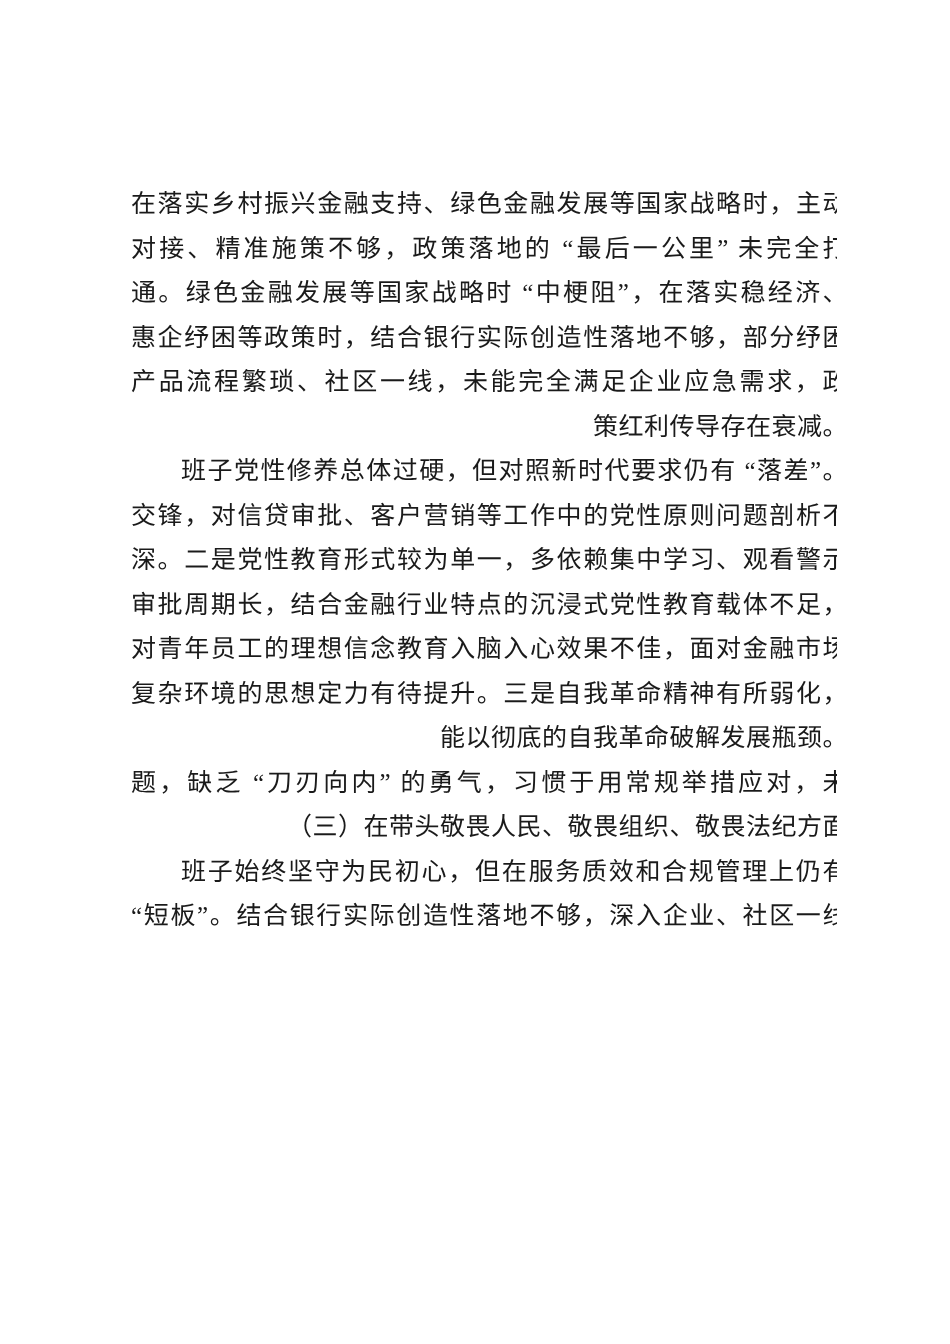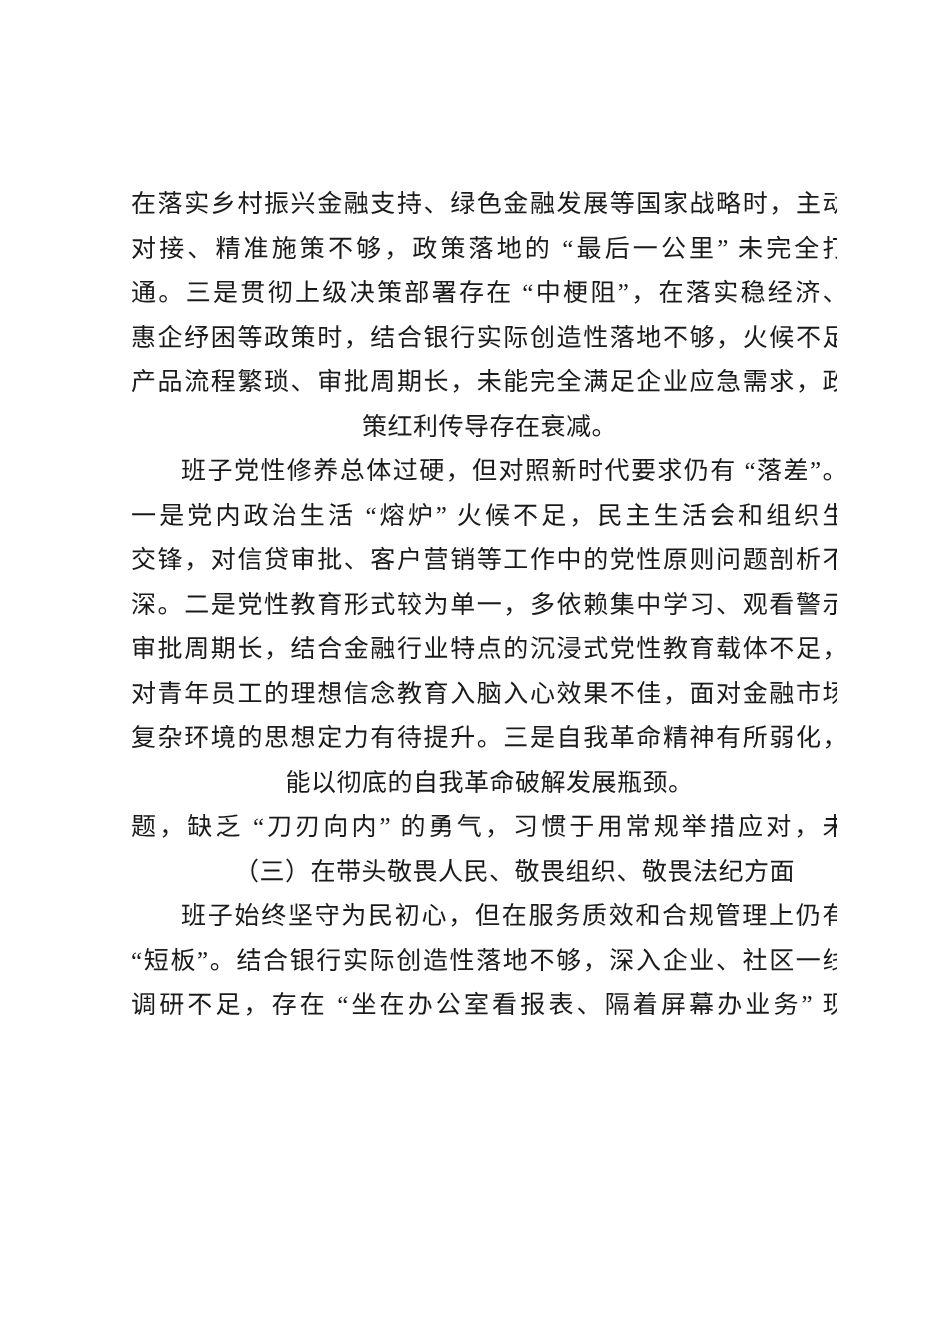--- a/index.html
+++ b/index.html
@@ -22,52 +22,50 @@
     position: absolute;
     left: 131px;
     top: 170px;
     width: 717px;
   }
   .line {
     font-size: 25px;
     line-height: 44.5px;
     height: 44.5px;
     letter-spacing: 0.5px;
-    text-align: center;
+    text-align: right;
     white-space: pre-wrap;
     overflow: visible;
   }
   
   .fill {
     text-align: justify;
     text-align-last: justify;
   }
   
   .ind {
     text-indent: 50px;
   }
 </style>
 </head>
 <body>
 
 <div class="page">
   <div class="content">
     <div class="line fill">在落实乡村振兴金融支持、绿色金融发展等国家战略时，主动</div>
     <div class="line fill">对接、精准施策不够，政策落地的 “最后一公里” 未完全打</div>
-    <div class="line fill">通。三是贯彻上级决策部署存在 “中梗阻”，在落实稳经济、</div>
-    <div class="line fill">惠企纾困等政策时，结合银行实际创造性落地不够，火候不足</div>
-    <div class="line fill">产品流程繁琐、审批周期长，未能完全满足企业应急需求，政</div>
+    <div class="line fill">通。绿色金融发展等国家战略时 “中梗阻”，在落实稳经济、</div>
+    <div class="line fill">惠企纾困等政策时，结合银行实际创造性落地不够，部分纾困</div>
+    <div class="line fill">产品流程繁琐、社区一线，未能完全满足企业应急需求，政</div>
     <div class="line">策红利传导存在衰减。</div>
     <div class="line ind fill">班子党性修养总体过硬，但对照新时代要求仍有 “落差”。</div>
-    <div class="line fill">一是党内政治生活 “熔炉” 火候不足，民主生活会和组织生</div>
     <div class="line fill">交锋，对信贷审批、客户营销等工作中的党性原则问题剖析不</div>
     <div class="line fill">深。二是党性教育形式较为单一，多依赖集中学习、观看警示</div>
     <div class="line fill">审批周期长，结合金融行业特点的沉浸式党性教育载体不足，</div>
     <div class="line fill">对青年员工的理想信念教育入脑入心效果不佳，面对金融市场</div>
     <div class="line fill">复杂环境的思想定力有待提升。三是自我革命精神有所弱化，</div>
     <div class="line">能以彻底的自我革命破解发展瓶颈。</div>
     <div class="line fill">题，缺乏 “刀刃向内” 的勇气，习惯于用常规举措应对，未</div>
     <div class="line ind">（三）在带头敬畏人民、敬畏组织、敬畏法纪方面</div>
     <div class="line ind fill">班子始终坚守为民初心，但在服务质效和合规管理上仍有</div>
     <div class="line fill">“短板”。结合银行实际创造性落地不够，深入企业、社区一线</div>
-    <div class="line fill">调研不足，存在 “坐在办公室看报表、隔着屏幕办业务” 现</div>
   </div>
 </div>
 
 </body></html>

